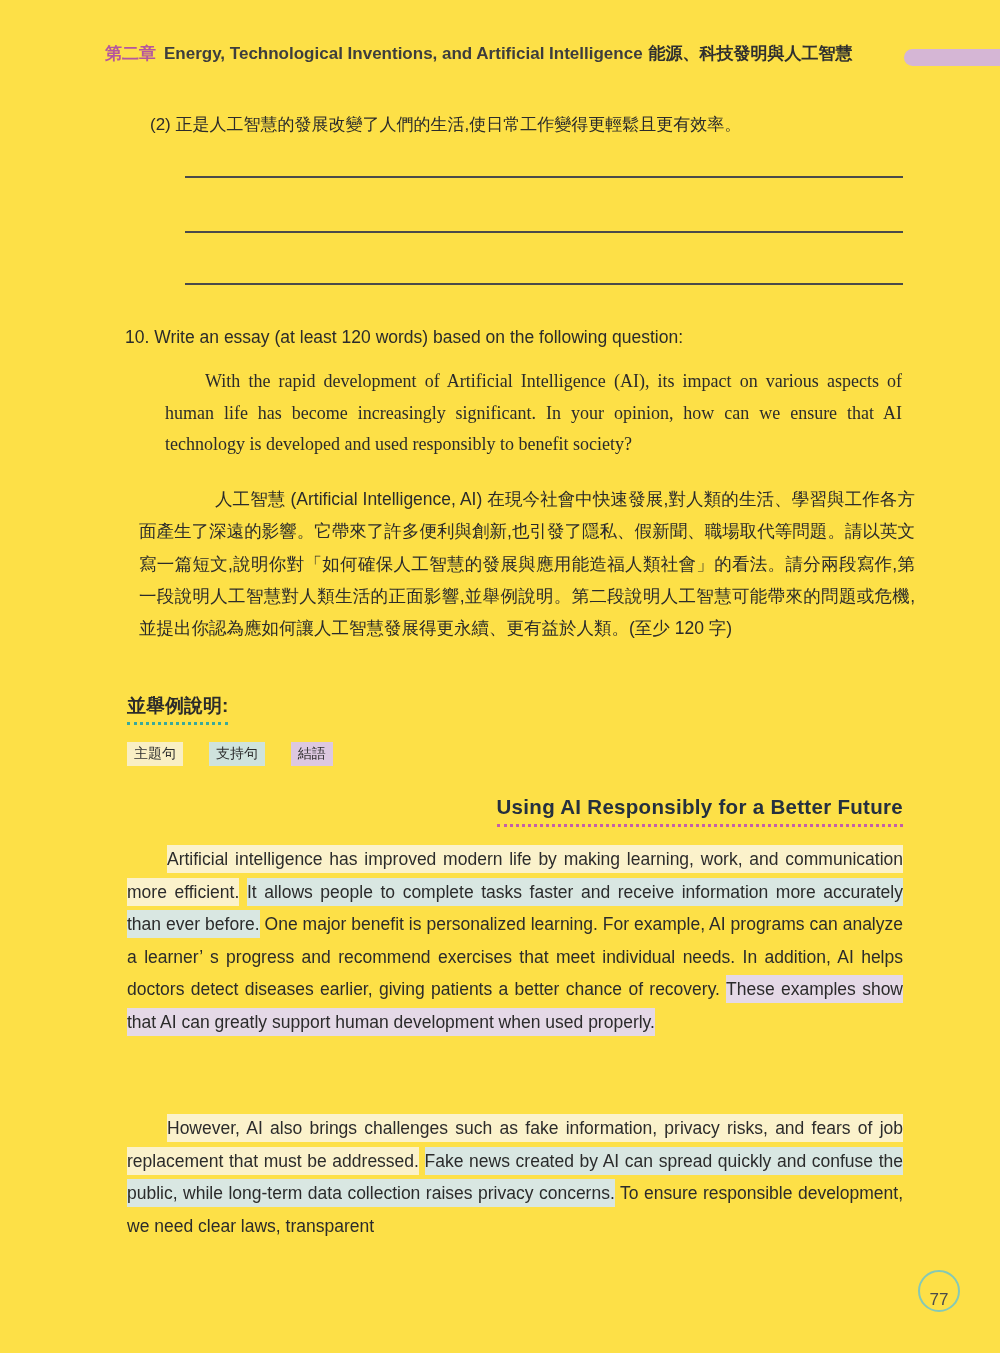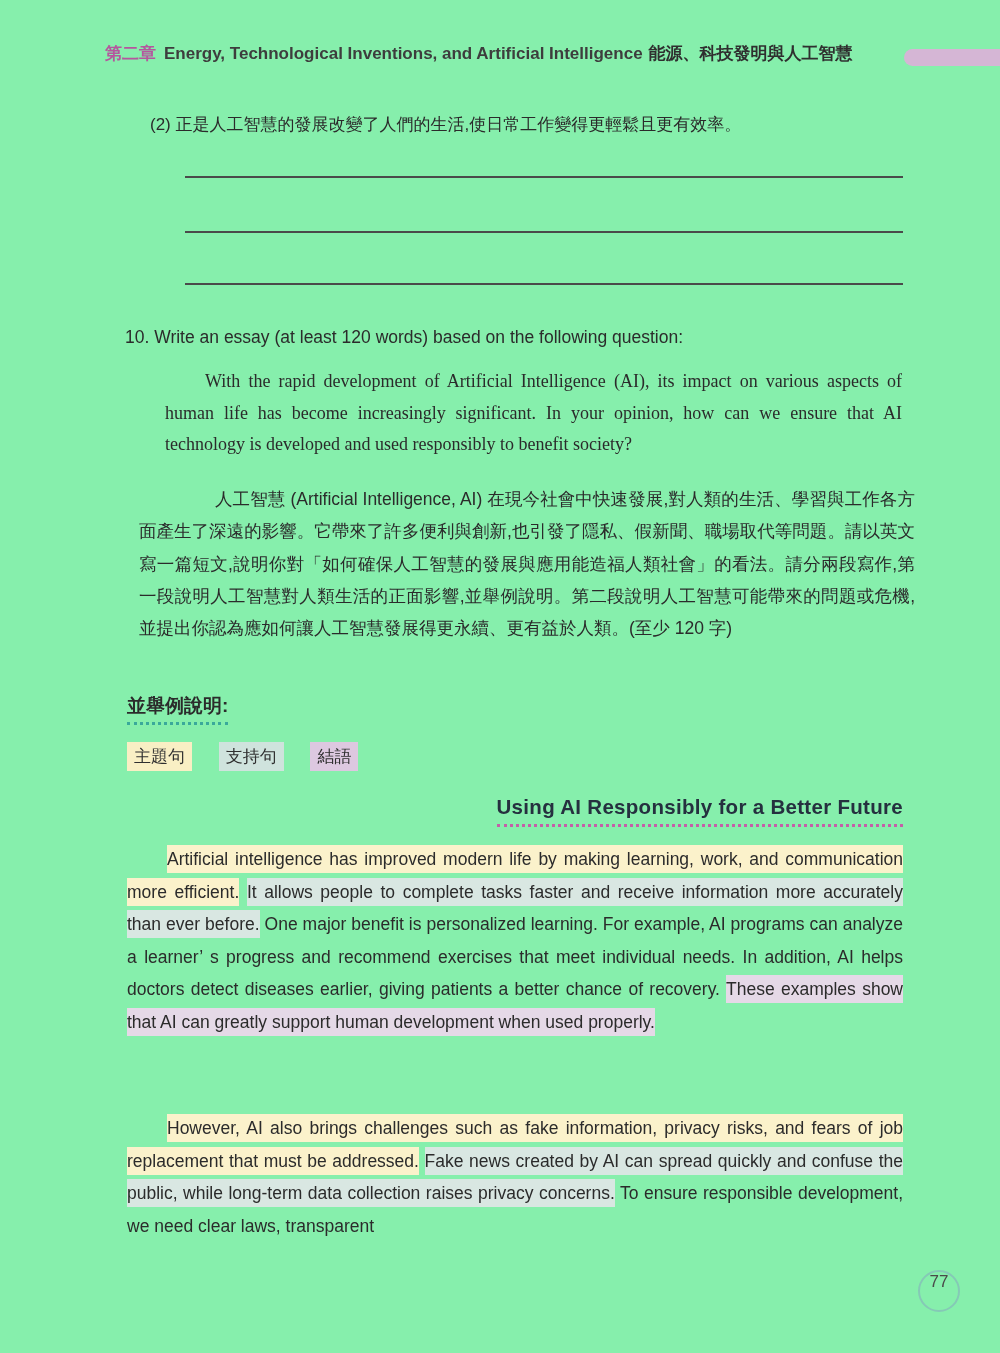--- a/index.html
+++ b/index.html
@@ -1,19 +1,19 @@
 <!DOCTYPE html>
 <html><head>
 <meta charset="utf-8">
 <style>
   html,body{margin:0;padding:0;background:#e8e8e8;}
   .page{
     position:relative;
     width:1000px;height:1353px;
-    background:#86efac;
+    background:#fde047;
     font-family:"Liberation Sans","DejaVu Sans",sans-serif;
     color:#2e2e2e;
     overflow:hidden;
     margin:0 auto;
   }
   
   .header{
     position:absolute;top:42px;left:105px;right:0;
     font-size:17px;white-space:nowrap;
   }
@@ -53,21 +53,21 @@
     text-align:justify;text-indent:76px;margin-left:12px;
   }
   
   .sample-heading{
     position:absolute;top:693px;left:127px;
     font-size:19px;font-weight:700;color:#2b2b2b;
     border-bottom:3px dotted #3aa99a;padding-bottom:3px;
   }
   .legend{
     position:absolute;top:742px;left:127px;
-    font-size:17px;color:#2f2f2f;
+    font-size:14px;color:#2f2f2f;
   }
   .badge{display:inline-block;padding:3px 7px;margin-right:22px;}
   .badge.yellow{background:#f9efc4;}
   .badge.teal{background:#cfe3dd;}
   .badge.purple{background:#ddc8e0;}
   .essay-title-wrap{
     position:absolute;top:795px;left:127px;width:776px;text-align:right;
   }
   .essay-title{
     display:inline-block;font-size:20.5px;font-weight:700;color:#25303f;
@@ -82,21 +82,21 @@
   .essay-p.p2{top:1112px;}
   .seg{padding:4px 0;}
   .hl-yellow{background:#fbf2cb;}
   .hl-teal{background:#d9e7e2;}
   .hl-purple{background:#e5d9e7;}
   .hl-none{background:transparent;}
   
   .page-number{
     position:absolute;top:1270px;left:918px;
     width:38px;height:38px;border:2.5px solid #85c9b6;border-radius:50%;
-    display:flex;align-items:flex-start;justify-content:center;
+    display:flex;align-items:flex-end;justify-content:center;
     font-size:17px;color:#4a4a4a;
   }
 </style>
 </head>
 <body>
 
 <div class="page">
 
   <div class="header">
     <span class="chapter-label">第二章</span><span class="header-en">Energy, Technological Inventions, and Artificial Intelligence</span><span class="header-zh">能源、科技發明與人工智慧</span>

